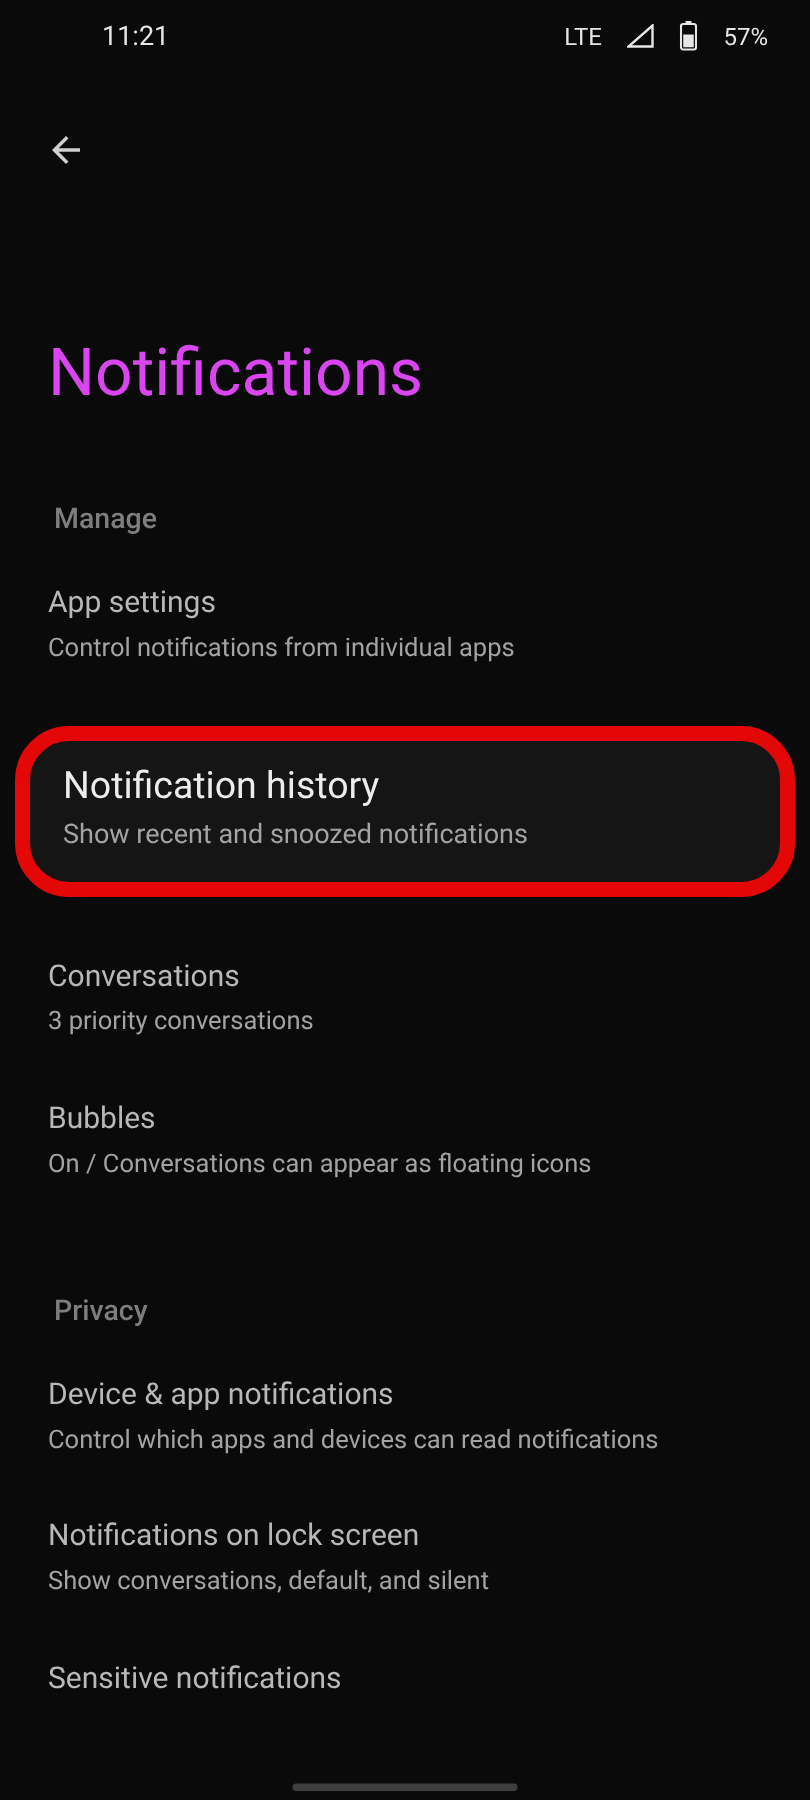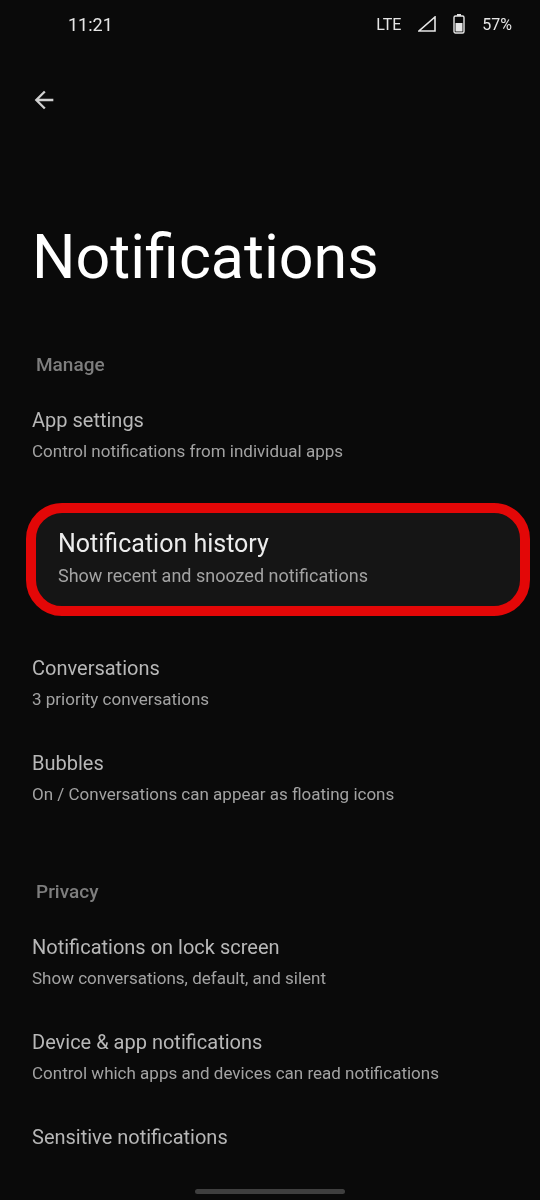--- a/index.html
+++ b/index.html
@@ -14,36 +14,36 @@
     .status-bar {
       display:flex; justify-content:space-between; align-items:center;
       height:48px; padding:0 28px 0 28px;
       color:#e6e6e6; font-size:18px; font-weight:400;margin-left:40px;
     }
     .status-right { display:flex; align-items:center; gap:17px; font-size:16px; }
     .tri-icon svg, .batt-icon svg { display:block; }
     .back-row { padding:32px 0 0 24px; }
     .back-btn { width:40px; height:40px; display:flex; align-items:center; justify-content:center; }
     .title {
-      font-size:61px; font-weight:400; line-height:1.1;
-      color:#ffffff;
+      font-size:44px; font-weight:400; line-height:1.1;
+      color:#d946ef;
       padding:104px 0 0 32px;
     }
     .content { padding:62px 0 0 0; }
     .section-label {
       font-size:19px; font-weight:500; color:#7e7e7e;
       padding:0 32px 32px 36px;
     }
     .item { padding:0 32px 40px 32px; position:relative; }
     .item-title { font-size:20px; color:#b8b8b8; margin-bottom:8px; font-weight:400; }
     .item-sub { font-size:17px; color:#a3a3a3; line-height:1.35; }
     .section-gap { height:34px; }
     .cut-item .item-title { color:#bfbfbf; }
     
-    .highlight-wrap { position:relative; padding:0 10px 0 26px; margin-bottom:40px; }
+    .highlight-wrap { position:relative; padding:0 10px 0 10px; margin-bottom:40px; }
     .highlight-box {
       border:10px solid #e30707;
       border-radius:36px;
       padding:16px 22px 18px 22px;
       background:#151515;
     }
     .highlight-box .item-title { color:#ededed; font-size:25px; margin-bottom:6px; }
     .highlight-box .item-sub { color:#a3a3a3; font-size:18px; }
     
     .nav-handle {
@@ -116,27 +116,27 @@
   <div class="item">
     <div class="item-title">Bubbles</div>
     <div class="item-sub">On / Conversations can appear as floating icons</div>
   </div>
 
   <div class="section-gap"></div>
 
   <div class="section-label">Privacy</div>
 
   <div class="item">
-    <div class="item-title">Notifications on lock screen</div>
-    <div class="item-sub">Show conversations, default, and silent</div>
+    <div class="item-title">Device &amp; app notifications</div>
+    <div class="item-sub">Control which apps and devices can read notifications</div>
   </div>
 
   <div class="item">
-    <div class="item-title">Device &amp; app notifications</div>
-    <div class="item-sub">Control which apps and devices can read notifications</div>
+    <div class="item-title">Notifications on lock screen</div>
+    <div class="item-sub">Show conversations, default, and silent</div>
   </div>
 
   <div class="item last-item cut-item">
     <div class="item-title">Sensitive notifications</div>
   </div>
 
 </div>
 
 <div class="bottom-fade"></div>
 <div class="nav-handle"></div>

